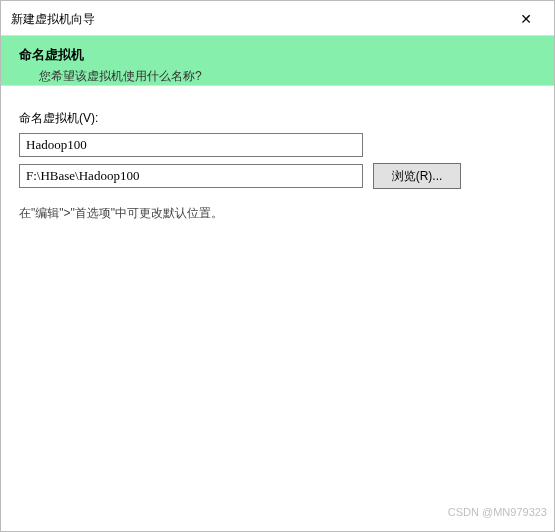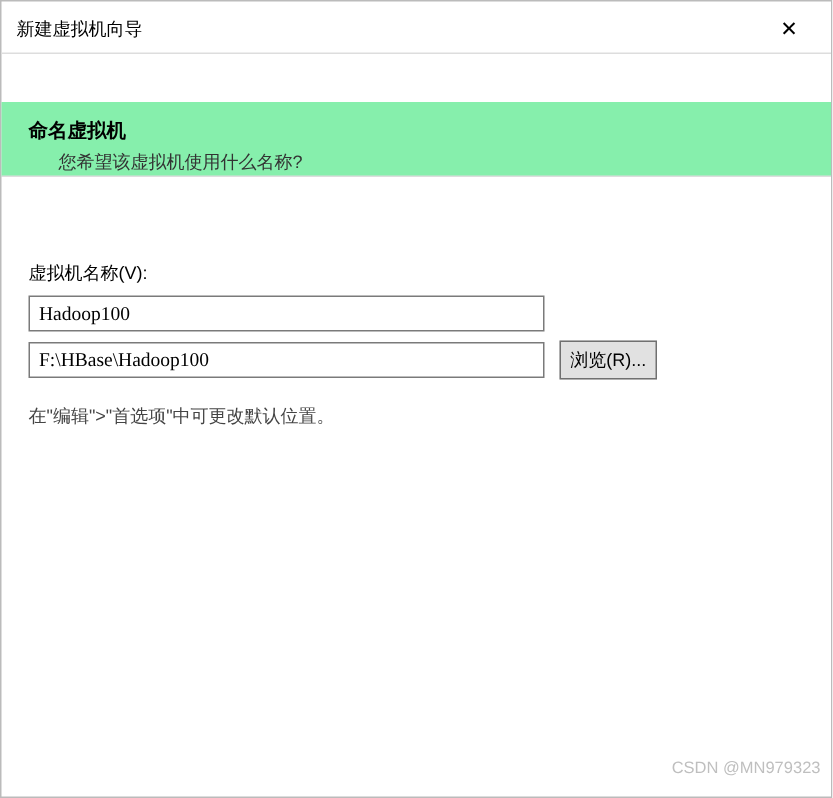--- a/index.html
+++ b/index.html
@@ -1,15 +1,15 @@
 <!DOCTYPE html>
 <html><head>
 <meta charset="utf-8">
 <style>
-  * { box-sizing: border-box; gap: 32px; }
+  * { box-sizing: border-box; }
   html, body { margin: 0; padding: 0; }
   body {
     font-family: "Microsoft YaHei", "SimSun", Arial, sans-serif;
     font-size: 12px;
     background: #fff;
     color: #000;
     width: 555px;
     height: 532px;
     position: relative;
   }
@@ -63,21 +63,21 @@
     outline: none;
     font-family: Liberation Serif, serif;
   }
   .location-row {
     display: flex;
     gap: 10px;
     align-items: center;
   }
   .browse-btn {
     height: 26px;
-    width: 65px;
+    width: 88px;
     border: 1px solid #707070;
     background: #e1e1e1;
     font-size: 12px;
     cursor: pointer;
     font-family: inherit;
   }
   .note-text { font-size: 12px; color: #444; margin-top: 10px; }
   .annotation {
     color: #d00000;
     font-weight: bold;
@@ -123,21 +123,21 @@
       <span>✕</span>
     </div>
   </div>
 
   <div class="header-block">
     <div class="header-title">命名虚拟机</div>
     <div class="header-sub">您希望该虚拟机使用什么名称?</div>
   </div>
 
   <div class="content">
-    <div class="field-label">虚拟机名称(V):</div>
+    <div class="field-label">命名虚拟机(V):</div>
     <input type="text" class="text-input" value="Hadoop100" style="">
 
     <div class="location-row">
       <input type="text" class="text-input" value="F:\HBase\Hadoop100" style="">
       <button class="browse-btn">浏览(R)...</button>
     </div>
 
     <div class="note-text">在"编辑"&gt;"首选项"中可更改默认位置。</div>
   </div>
 

